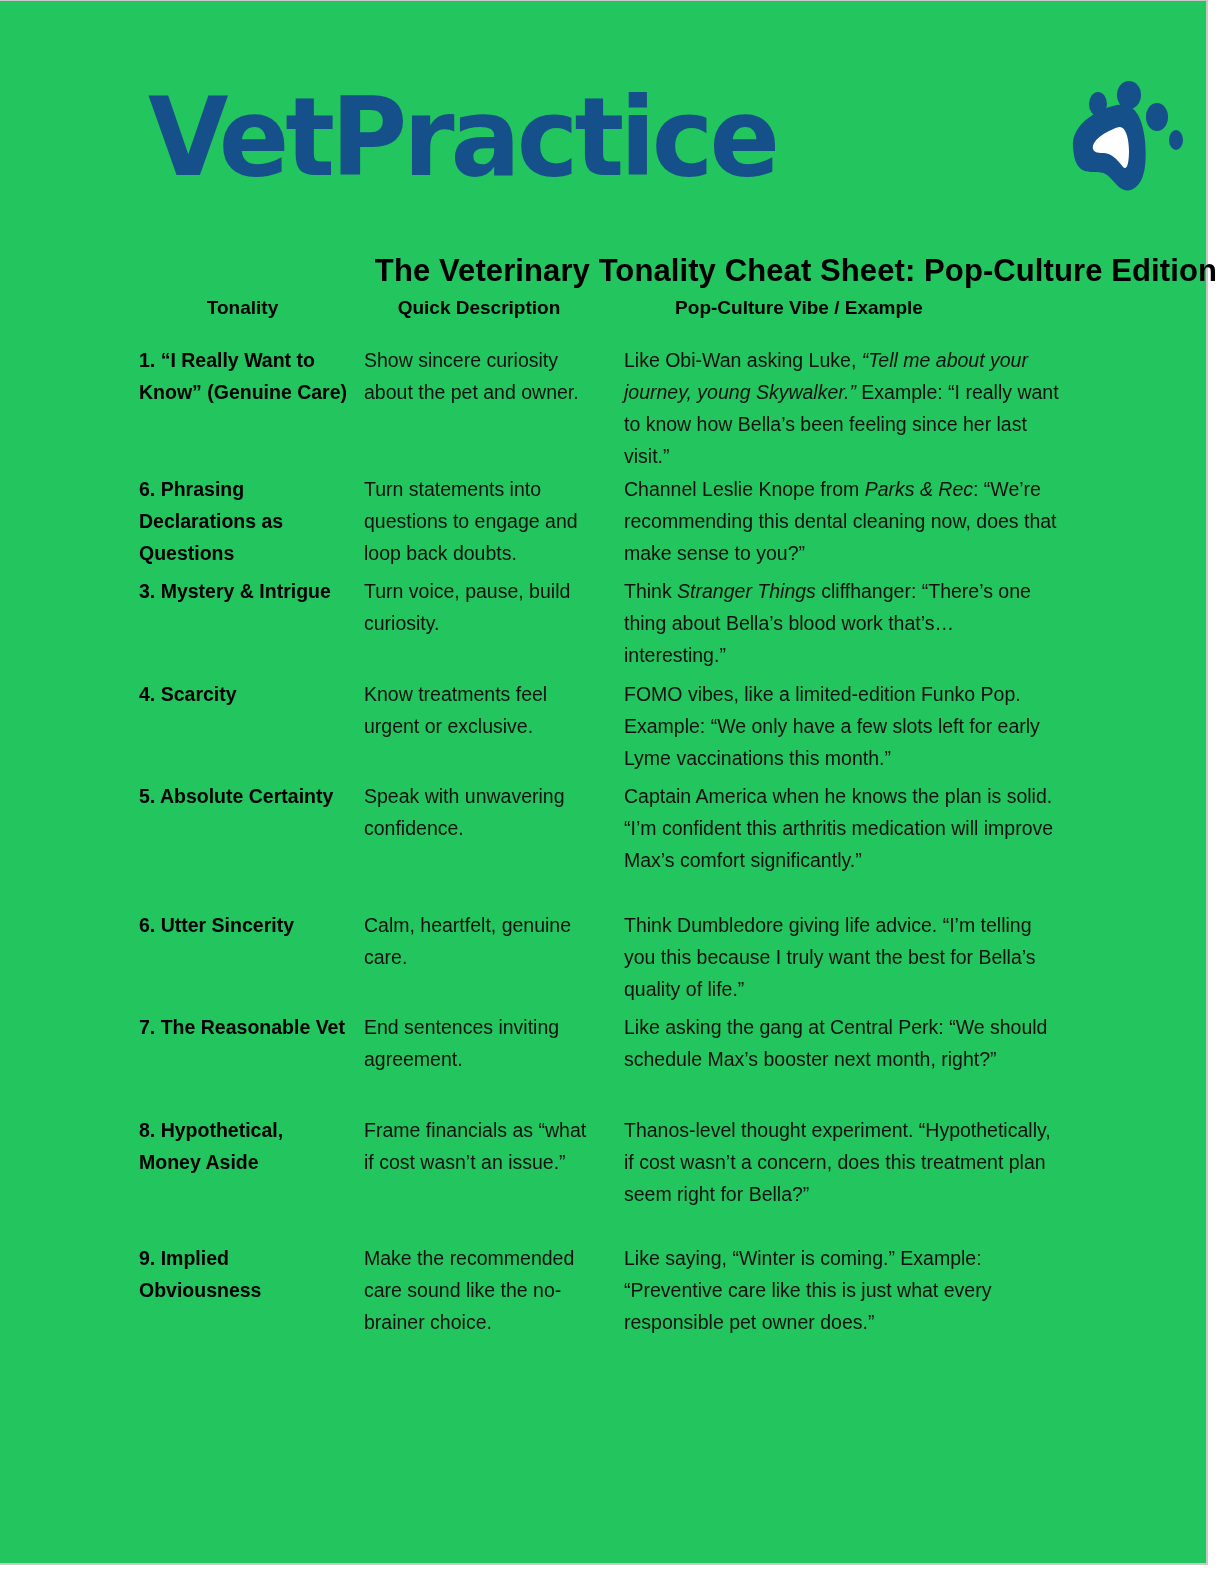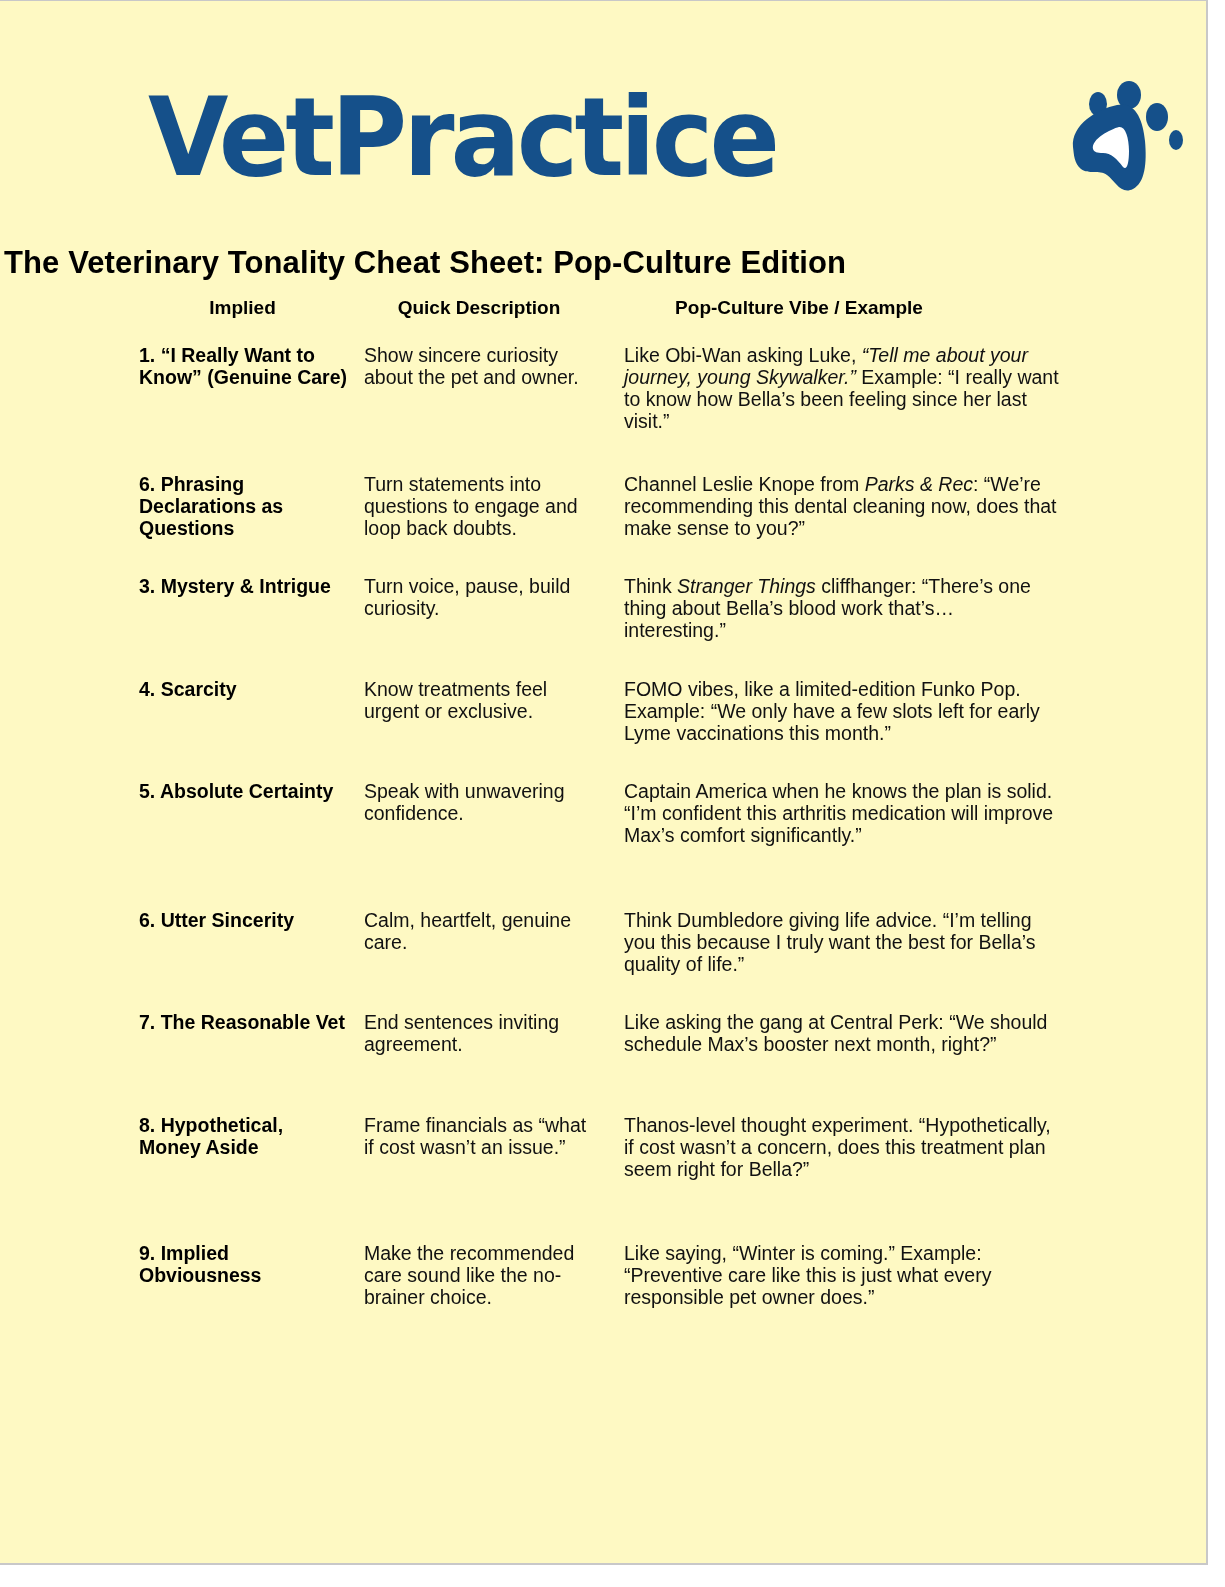--- a/index.html
+++ b/index.html
@@ -17,21 +17,21 @@
     }
     .page {
       position: absolute;
       left: 0;
       top: 0;
       width: 1208px;
       height: 1565px;
       border-top: 1px solid #c8c8c8;
       border-right: 2px solid #c8c8c8;
       border-bottom: 2px solid #c8c8c8;
-      background: #fef9c3;
+      background: #22c55e;
       box-sizing: border-box;
     }
     .logo {
       position: absolute;
       left: 148px;
       top: 78px;
       width: 920px;
       height: 118px;
     }
     .logo-text {
@@ -62,22 +62,22 @@
       left: 915px;
       top: 0px;
       width: 120px;
       height: 118px;
     }
     h1.title {
       position: absolute;
       left: 0;
       top: 240px;
       width: 1205px;
-      margin: 4px;
-      text-align: left;
+      margin: 12px;
+      text-align: right;
       font-size: 31px;
       font-weight: bold;
       color: #000;
       letter-spacing: 0.1px;
     }
     .col-head {
       position: absolute;
       top: 296px;
       font-size: 19px;
       font-weight: bold;
@@ -90,21 +90,21 @@
 
     .row {
       position: absolute;
       left: 0;
       width: 1208px;
     }
     .cell {
       position: absolute;
       top: 0;
       font-size: 19.5px;
-      line-height: 22px;
+      line-height: 32px;
       color: #111;
     }
     .c-tone {
       left: 139px;
       width: 210px;
       font-weight: bold;
       color: #000;
     }
     .c-desc {
       left: 364px;
@@ -130,21 +130,21 @@
         <ellipse cx="94" cy="38" rx="11" ry="14"></ellipse>
         <ellipse cx="113" cy="61" rx="7" ry="10"></ellipse>
         <path d="M10,68 C8,46 34,30 54,26 C72,22 80,40 82,62 C84,84 82,104 70,110 C58,116 52,102 44,96 C36,90 26,96 18,90 C11,84 11,76 10,68 Z"></path>
       </g>
       <path fill="#ffffff" d="M30,70 C28,60 48,50 56,48 C62,47 66,58 66,72 C66,84 64,92 60,88 C54,80 48,74 40,74 C34,74 31,73 30,70 Z"></path>
     </svg>
   </div>
 
   <h1 class="title">The Veterinary Tonality Cheat Sheet: Pop-Culture Edition</h1>
 
-  <div class="col-head ch-1">Implied</div>
+  <div class="col-head ch-1">Tonality</div>
   <div class="col-head ch-2">Quick Description</div>
   <div class="col-head ch-3">Pop-Culture Vibe / Example</div>
 
   <div id="rows">
       <div class="row" style="top: 343px;">
         <div class="cell c-tone">1. “I Really Want to Know” (Genuine Care)</div>
         <div class="cell c-desc">Show sincere curiosity about the pet and owner.</div>
         <div class="cell c-vibe"><span>Like Obi-Wan asking Luke, </span><i>“Tell me about your journey, young Skywalker.”</i><span> Example: “I really want to know how Bella’s been feeling since her last visit.”</span></div>
       </div>
       <div class="row" style="top: 472px;">

